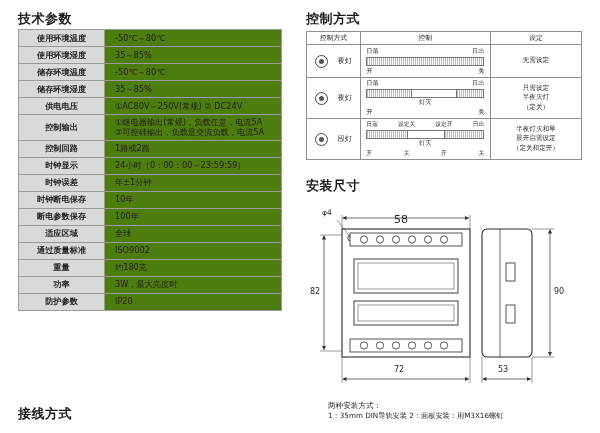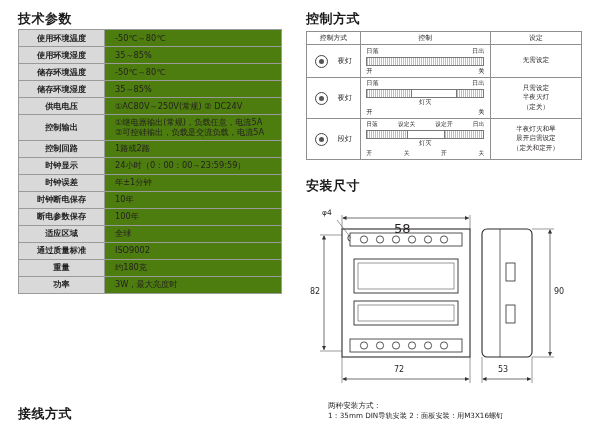--- a/index.html
+++ b/index.html
@@ -182,20 +182,24 @@
           <td class="v">ISO9002</td>
         </tr>
       <tr>
           <td class="k">重量</td>
           <td class="v">约180克</td>
         </tr>
       <tr>
           <td class="k">功率</td>
           <td class="v">3W，最大亮度时</td>
         </tr>
+      <tr>
+          <td class="k">防护参数</td>
+          <td class="v">IP20</td>
+        </tr>
     </tbody>
   </table>
 
   <div class="section-title" id="wiring-title">接线方式</div>
 
   <div class="section-title" id="ctrl-title">控制方式</div>
 
   <table id="ctrl-table">
     <tbody>
       <tr class="hdr">
@@ -345,21 +349,21 @@
 
       <line x1="37" y1="21" x2="163" y2="21" stroke="#333" stroke-width="0.7" marker-start="url(#ar2)" marker-end="url(#ar)"></line>
       <line x1="37" y1="182" x2="163" y2="182" stroke="#333" stroke-width="0.7" marker-start="url(#ar2)" marker-end="url(#ar)"></line>
       <line x1="177" y1="182" x2="225" y2="182" stroke="#333" stroke-width="0.7" marker-start="url(#ar2)" marker-end="url(#ar)"></line>
       <line x1="18" y1="39" x2="18" y2="153" stroke="#333" stroke-width="0.7" marker-start="url(#ar2)" marker-end="url(#ar)"></line>
       <line x1="244" y1="33" x2="244" y2="159" stroke="#333" stroke-width="0.7" marker-start="url(#ar2)" marker-end="url(#ar)"></line>
 
       <line x1="45" y1="41" x2="31" y2="23" stroke="#555" stroke-width="0.6"></line>
     </svg>
 
-    <div style="position:absolute;left:88px;top:24px;font-size:13px;">58</div>
+    <div style="position:absolute;left:88px;top:16px;font-size:11px;">58</div>
     <div style="position:absolute;left:88px;top:168px;font-size:8px;">72</div>
     <div style="position:absolute;left:192px;top:168px;font-size:8px;">53</div>
     <div style="position:absolute;left:4px;top:90px;font-size:8px;">82</div>
     <div style="position:absolute;left:248px;top:90px;font-size:8px;">90</div>
     <div style="position:absolute;left:16px;top:11px;font-size:7.5px;">φ4</div>
   </div>
 
   <div id="dim-note">
     <div>两种安装方式：</div>
     <div class="l2">1：35mm DIN导轨安装  2：面板安装：用M3X16螺钉</div>

